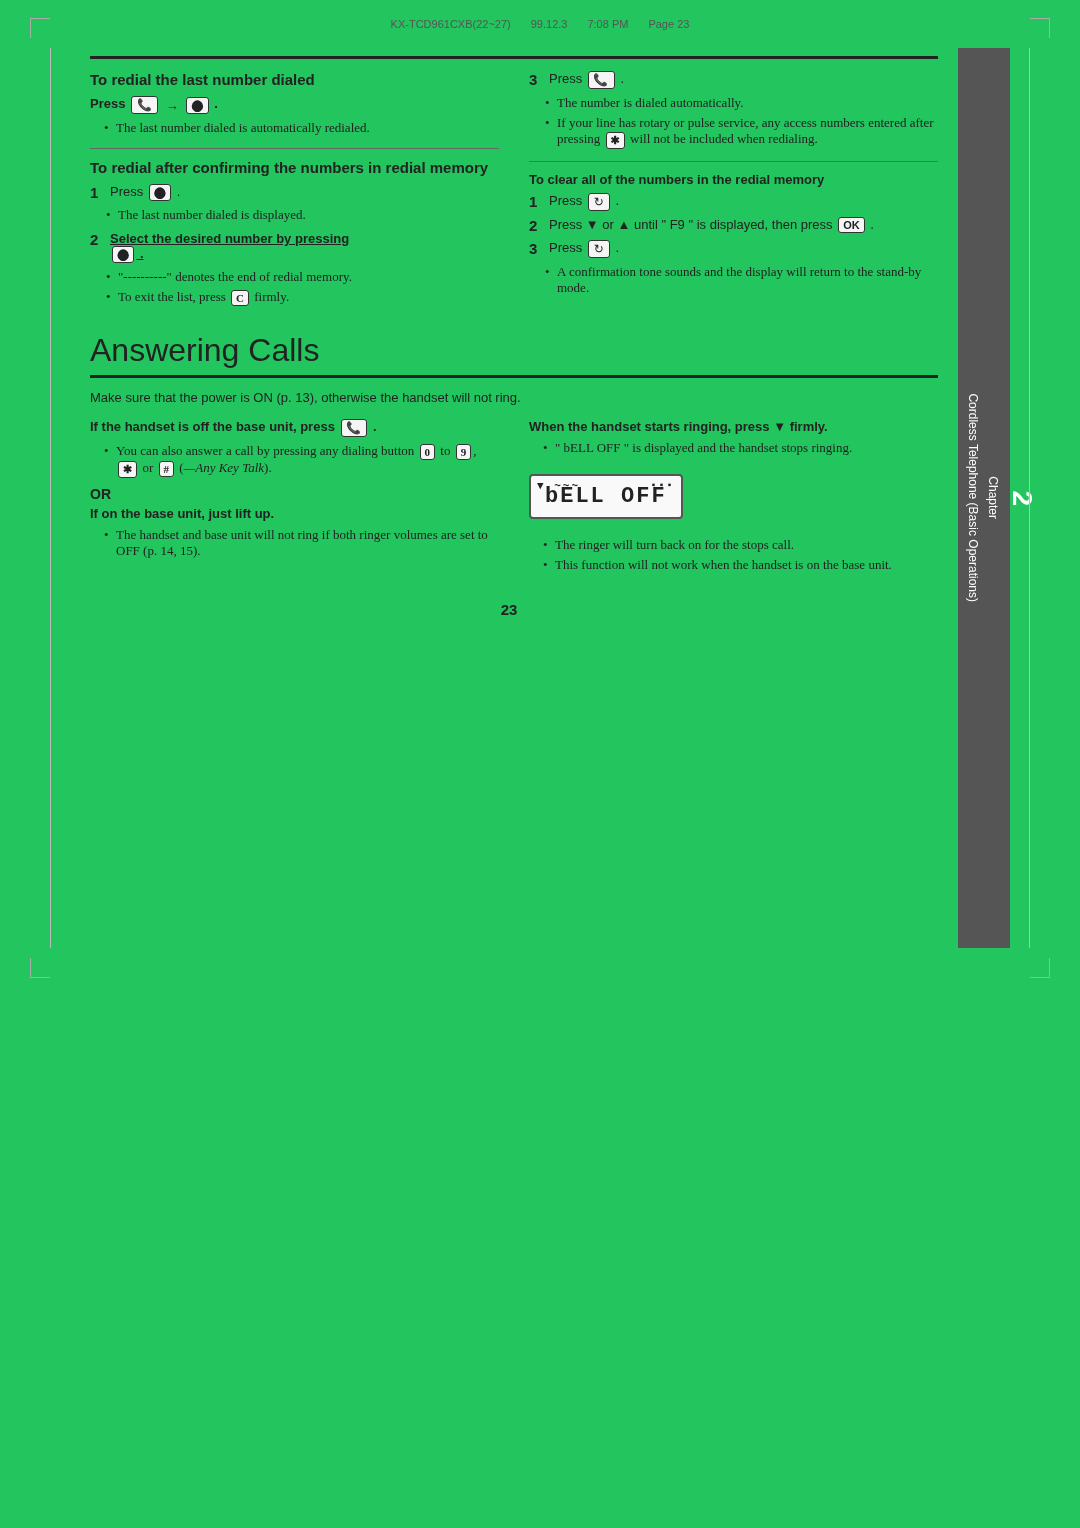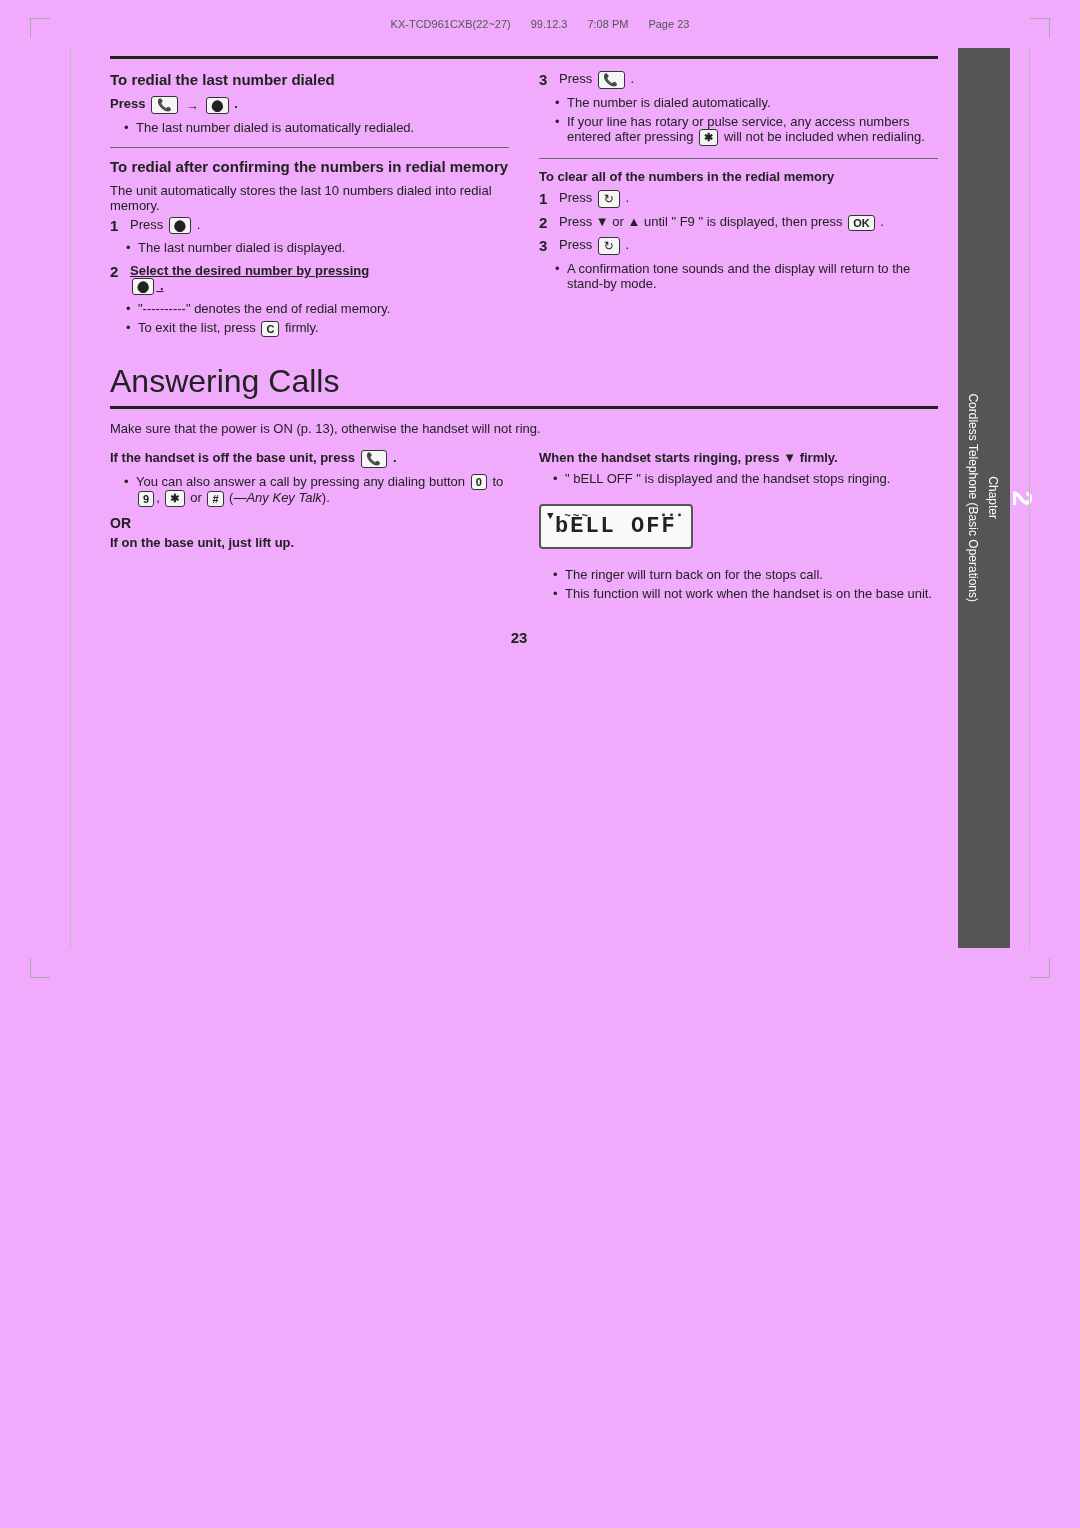--- a/index.html
+++ b/index.html
@@ -11,21 +11,21 @@
       font-size: 14px;
       color: #222;
       position: relative;
     }
 
     .page-wrapper {
       width: 1080px;
       min-height: 1528px;
       padding: 0;
       position: relative;
-      background: #f0abfc;
+      background: #22c55e;
     }
 
     
     .top-bar {
       display: flex;
       align-items: center;
       justify-content: center;
       padding: 18px 60px 10px 60px;
       font-size: 11px;
       color: #666;
@@ -154,20 +154,21 @@
     .bullet-list {
       list-style: none;
       padding-left: 14px;
       margin-bottom: 8px;
     }
     .bullet-list li {
       position: relative;
       font-size: 13px;
       margin-bottom: 4px;
       padding-left: 12px;
+      font-family: Liberation Serif, serif;
     }
     .bullet-list li::before {
       content: '•';
       position: absolute;
       left: 0;
     }
 
     .step-num {
       font-weight: bold;
       font-size: 15px;
@@ -340,21 +341,21 @@
     <div class="crop-left"></div>
     <span class="header-meta">
       <span>KX-TCD961CXB(22~27)</span>
       <span>99.12.3</span>
       <span>7:08 PM</span>
       <span>Page 23</span>
     </span>
     <div class="crop-right"></div>
   </div>
 
-  <div style="display:flex; flex-direction:row; position:relative; padding: 0 40px; margin-left: 20px;">
+  <div style="display:flex; flex-direction:row; position:relative; padding: 0 40px;">
 
     <div class="left-margin"></div>
 
     <div class="content-body">
 
       <hr class="thick-rule">
 
       <div class="two-col">
 
         <div class="col-left">
@@ -370,21 +371,20 @@
           </div>
 
           <ul class="bullet-list">
             <li>The last number dialed is automatically redialed.</li>
           </ul>
 
           <hr class="section-divider">
 
           <h2 class="section-title">To redial after confirming the numbers in redial memory</h2>
 
-          <p class="note-text">The unit automatically stores the last 10 numbers dialed into redial memory.</p>
 
           <div class="step-line">
             <span class="step-num">1</span>
             <span>
               <span>Press</span>
               <span class="btn-icon">⬤</span>
               .
             </span>
           </div>
           <ul class="bullet-list indented">
@@ -488,20 +488,23 @@
                 or
                 <span class="btn-icon">#</span>
                 (<em>—Any Key Talk</em>).
               </li>
             </ul>
 
             <p class="or-label">OR</p>
 
             <div class="bold-instruction">If on the base unit, just lift up.</div>
 
+            <ul class="bullet-list">
+              <li>The handset and base unit will not ring if both ringer volumes are set to OFF (p. 14, 15).</li>
+            </ul>
           </div>
 
           <div class="col-right">
 
             <p class="bold-instruction">When the handset starts ringing, press ▼ firmly.</p>
 
             <ul class="bullet-list">
               <li>" bELL OFF " is displayed and the handset stops ringing.</li>
             </ul>
 

